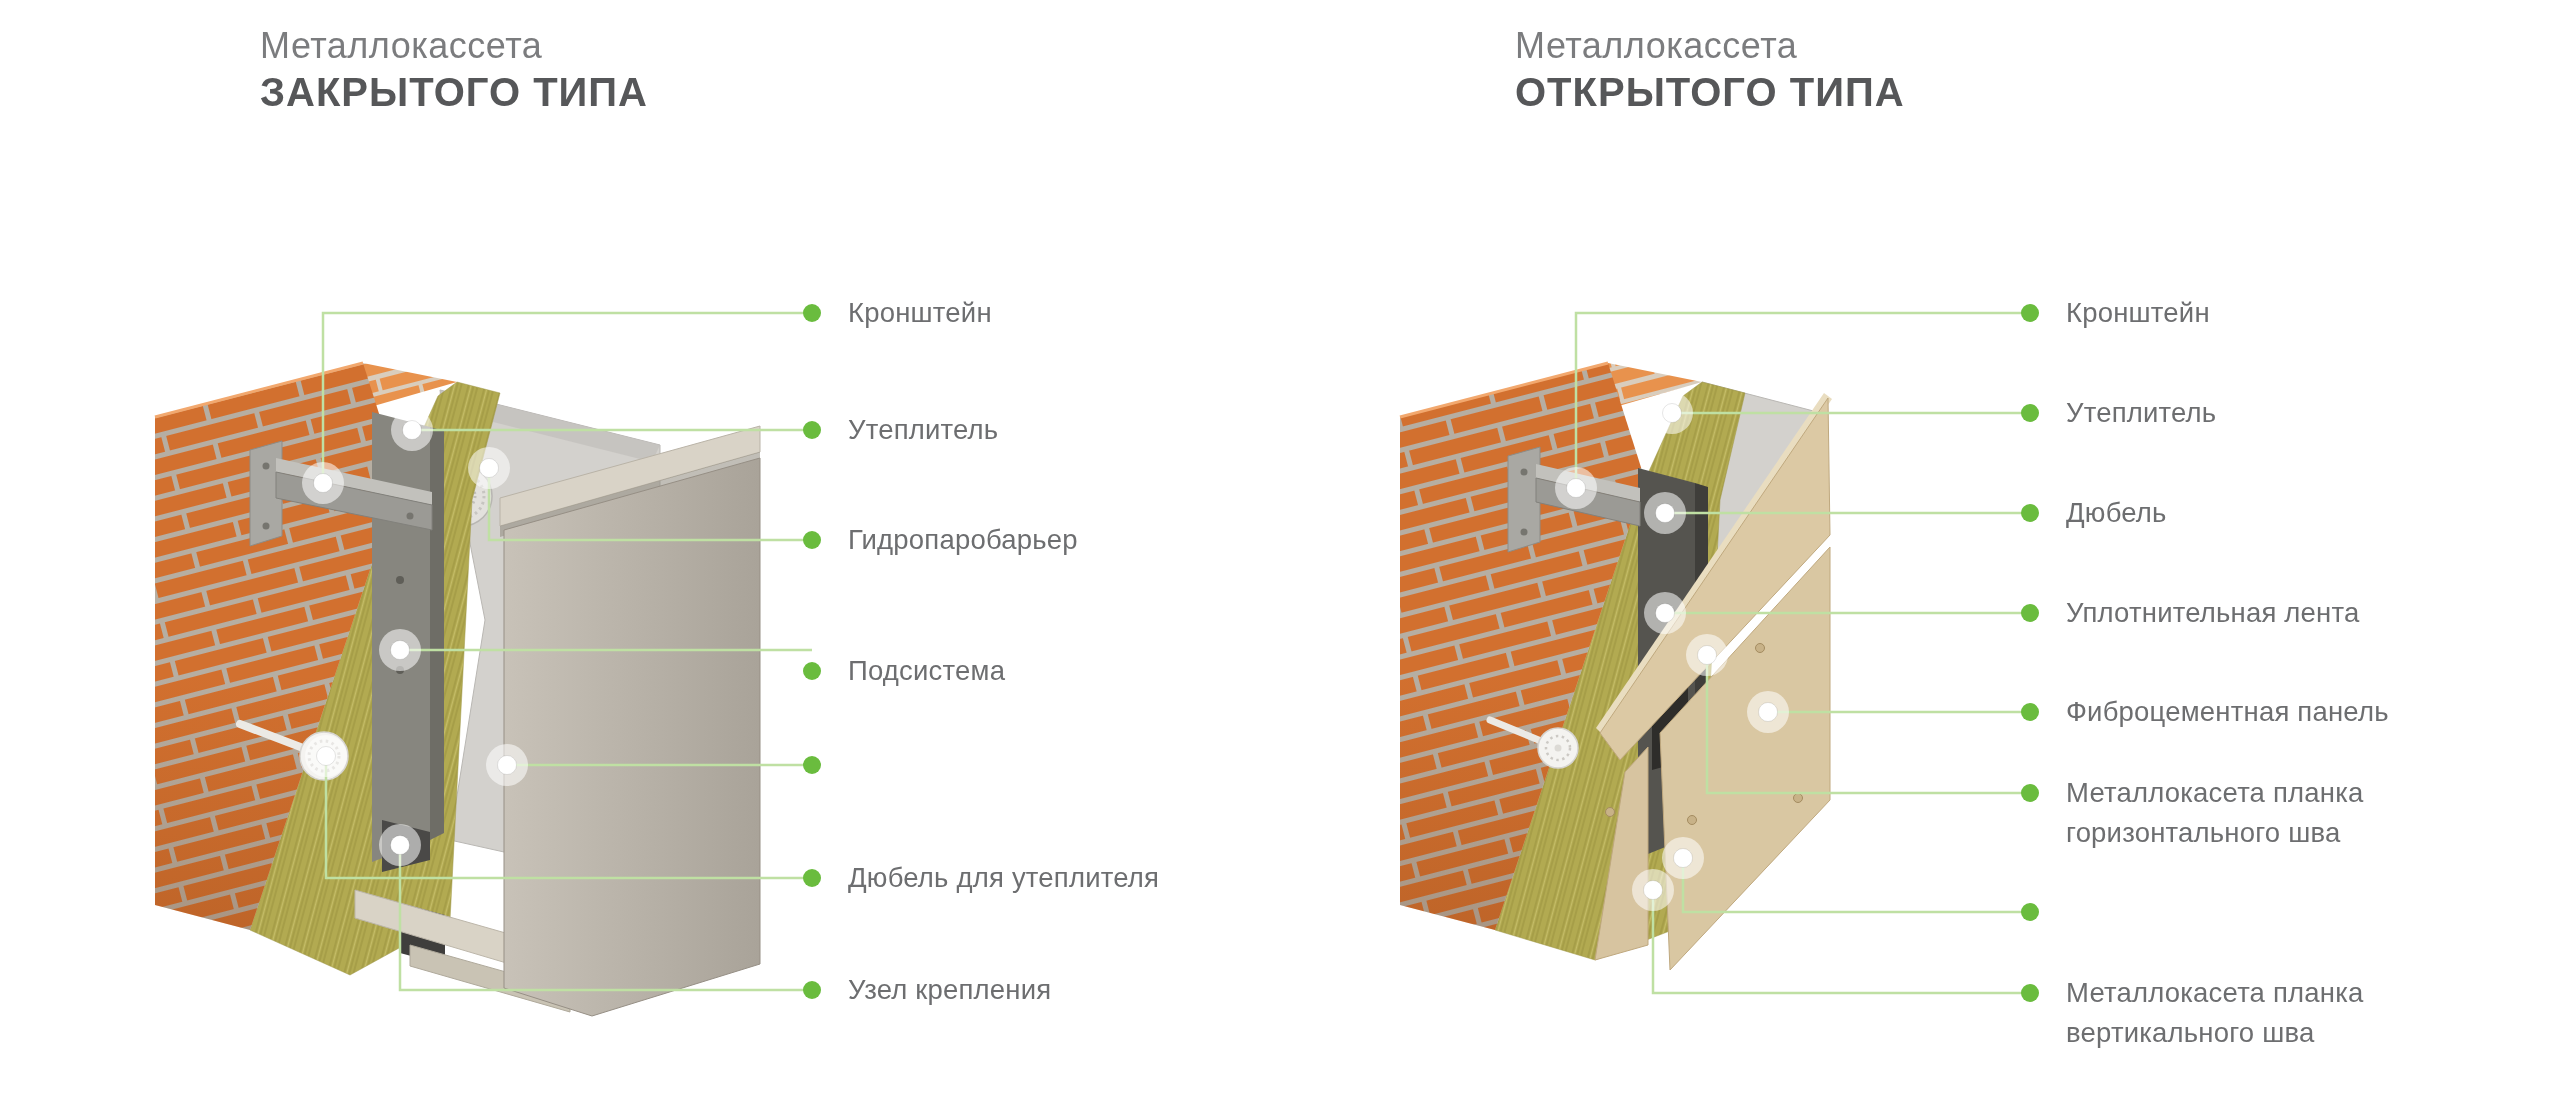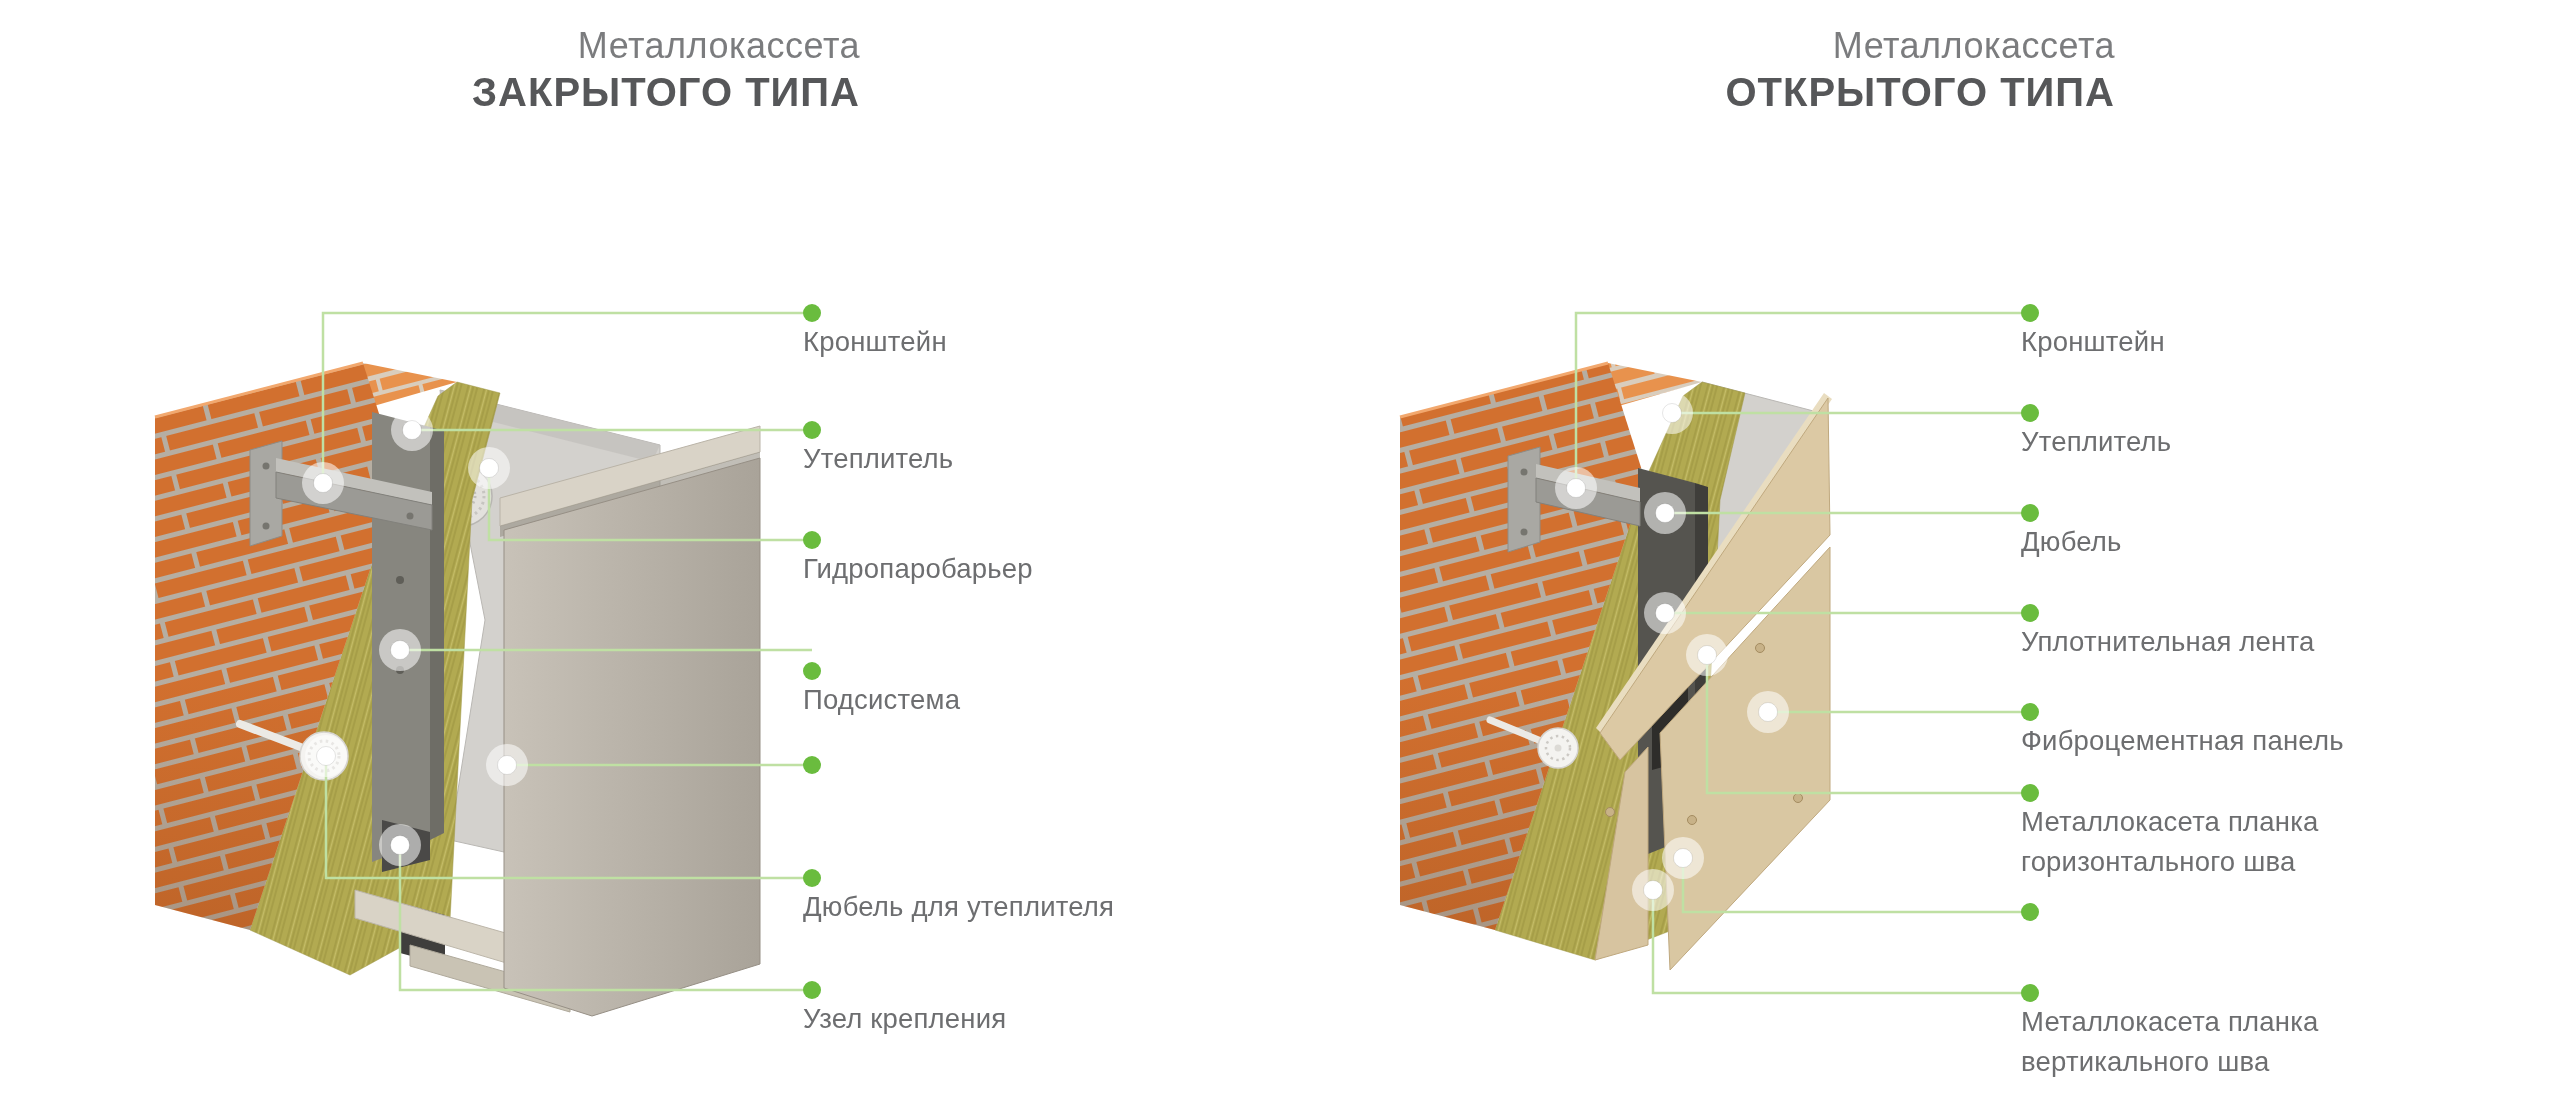--- a/index.html
+++ b/index.html
@@ -4,29 +4,29 @@
 <style>
   :root{
     --accent-green:#6abc3e; --leader-green:#bfe0a3;
     --label-text:#6d6e70; --title-top:#7b7c7e; --title-bottom:#565759;
   }
   html,body{margin:0;padding:0;}
   body{
     width:2560px;height:1108px;position:relative;background:#ffffff;
     font-family:"Liberation Sans","DejaVu Sans",sans-serif;overflow:hidden;
   }
-  .panel-title{position:absolute;width:600px;text-align:right;}
+  .panel-title{position:absolute;width:600px;text-align:left;}
   .panel-title .t1{font-size:36px;font-weight:400;color:var(--title-top);line-height:44px;letter-spacing:.5px;}
   .panel-title .t2{font-size:40px;font-weight:700;color:var(--title-bottom);line-height:48px;letter-spacing:1px;}
   .illus{position:absolute;}
   .overlay{position:absolute;left:0;top:0;pointer-events:none;}
   .leader{fill:none;stroke:var(--leader-green);stroke-width:2.5px;}
   .anchor-halo{fill:#ffffff;opacity:.55;}
   .anchor-core{fill:#ffffff;stroke:rgba(0,0,0,.10);stroke-width:1px;}
-  .callout{position:absolute;display:flex;align-items:flex-start;width:480px;flex-direction:column;}
+  .callout{position:absolute;display:flex;align-items:flex-start;width:480px;}
   .callout .dot{flex:0 0 18px;width:18px;height:18px;border-radius:50%;
     background:var(--accent-green);margin-top:11px;margin-right:27px;}
   .callout .txt{font-size:27.5px;color:var(--label-text);line-height:40px;letter-spacing:.2px;}
 </style>
 </head>
 <body>
 
 <div class="panel-title" style="left:260px;top:24px">
   <div class="t1">Металлокассета</div>
   <div class="t2">ЗАКРЫТОГО ТИПА</div>

